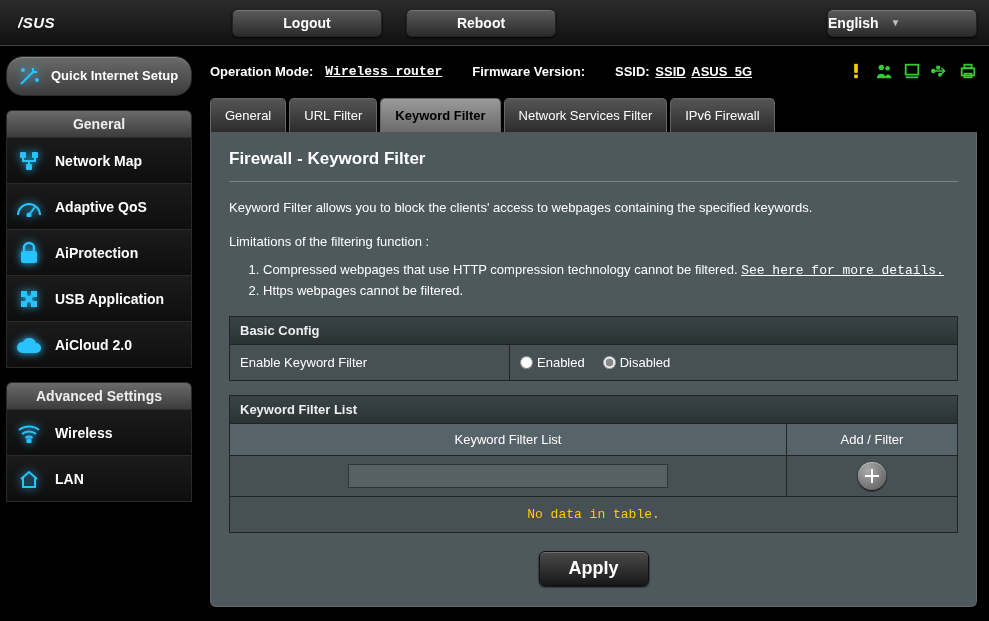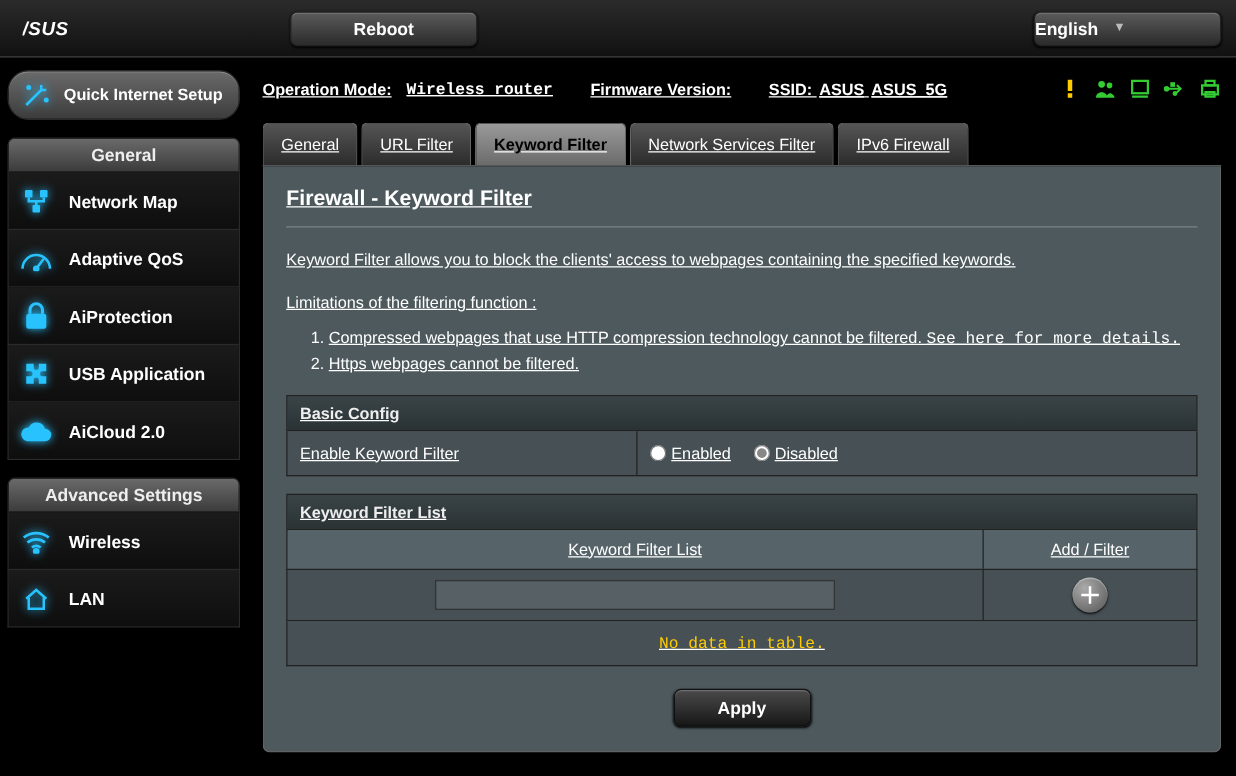--- a/index.html
+++ b/index.html
@@ -115,21 +115,20 @@
     display: flex;
     align-items: center;
     justify-content: center;
   }
   .glow { filter: drop-shadow(0 0 4px #28c3ff); }
 
   
   .main {
     flex: 1;
     padding: 10px 12px 4px 12px;
-    text-decoration: underline;
   }
   .info-row {
     display: flex;
     align-items: center;
     gap: 12px;
     font-size: 13px;
     color: #fff;
     height: 30px;
   }
   .info-row .label { font-weight: bold; }
@@ -273,34 +272,35 @@
   .apply-wrap { text-align:center; margin-top:18px; }
   .apply-btn {
     display:inline-block;
     min-width:110px;
     padding:6px 22px;
     border-radius:6px;
     background: linear-gradient(#4a4a4a, #181818);
     border:1px solid #111;
     box-shadow: inset 0 1px 0 rgba(255,255,255,0.2), 0 1px 2px #000;
     font-weight:bold;
-    font-size:14px;
+    font-size:18px;
     cursor:pointer;
     color:#fff;
   }
 </style>
 </head>
 <body>
 
 <div class="topbar">
   <svg class="logo" viewBox="0 0 200 40">
     <g fill="#fff">
       <text x="0" y="30" font-family="Arial" font-weight="900" font-style="italic" font-size="32" letter-spacing="1">/SUS</text>
     </g>
   </svg>
+  <div class="top-btn">Logout</div>
   <div class="top-btn">Reboot</div>
   <div class="spacer"></div>
   <div class="lang-btn">
     <span>English</span>
     <span class="arrow">▼</span>
   </div>
 </div>
 
 <div class="container">
 
@@ -392,21 +392,21 @@
 
   <div class="main">
     <div class="info-row">
       <span class="label">Operation Mode:</span>
       <a class="link-white">Wireless router</a>
       <span style="width:6px"></span>
       <span class="label">Firmware Version:</span>
       <span style="width:6px"></span>
       <span class="ssid">
         <span class="label">SSID:</span>
-        <a>ASUS</a>
+        <a>SSID</a>
         <a>ASUS_5G</a>
       </span>
       <div class="status-icons">
         <svg class="si" viewBox="0 0 20 20" fill="#ffcc00">
             <rect x="8" y="2" width="4" height="10"></rect>
             <rect x="8" y="14" width="4" height="4"></rect>
           </svg>
         <svg class="si" viewBox="0 0 20 20" fill="#33cc33">
             <circle cx="7" cy="6" r="3"></circle>
             <circle cx="14" cy="7" r="2.5"></circle>

